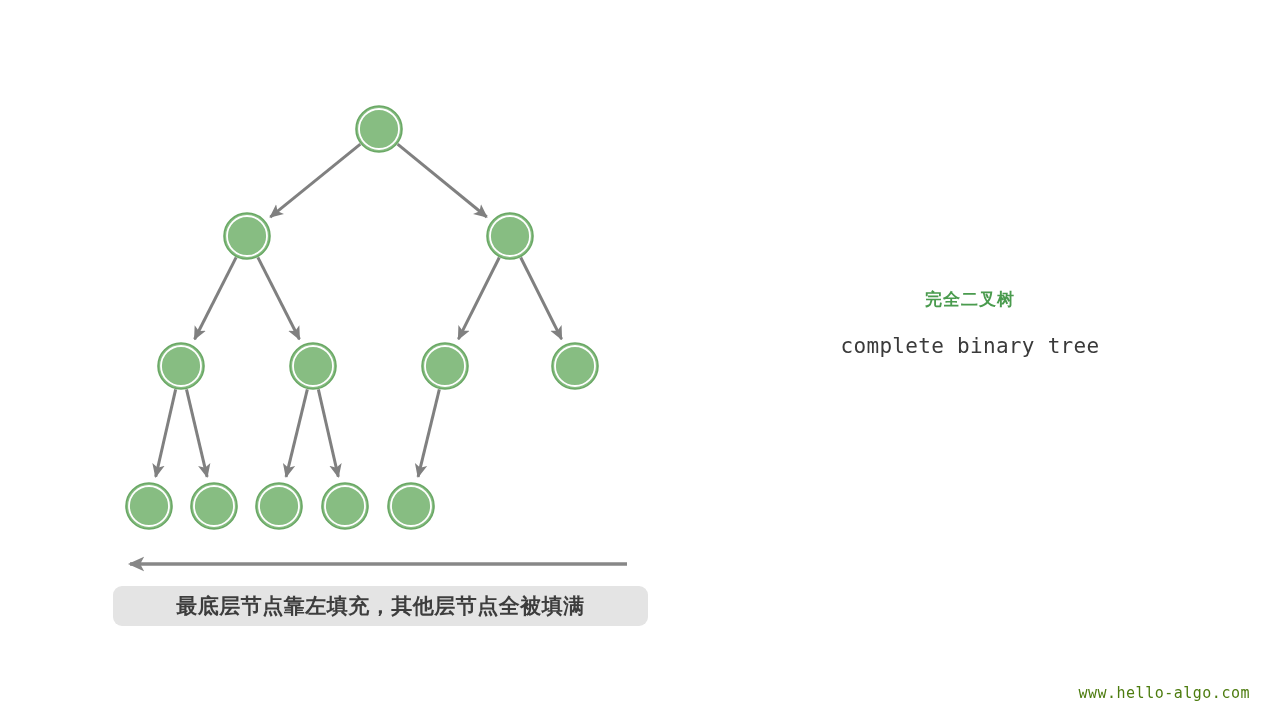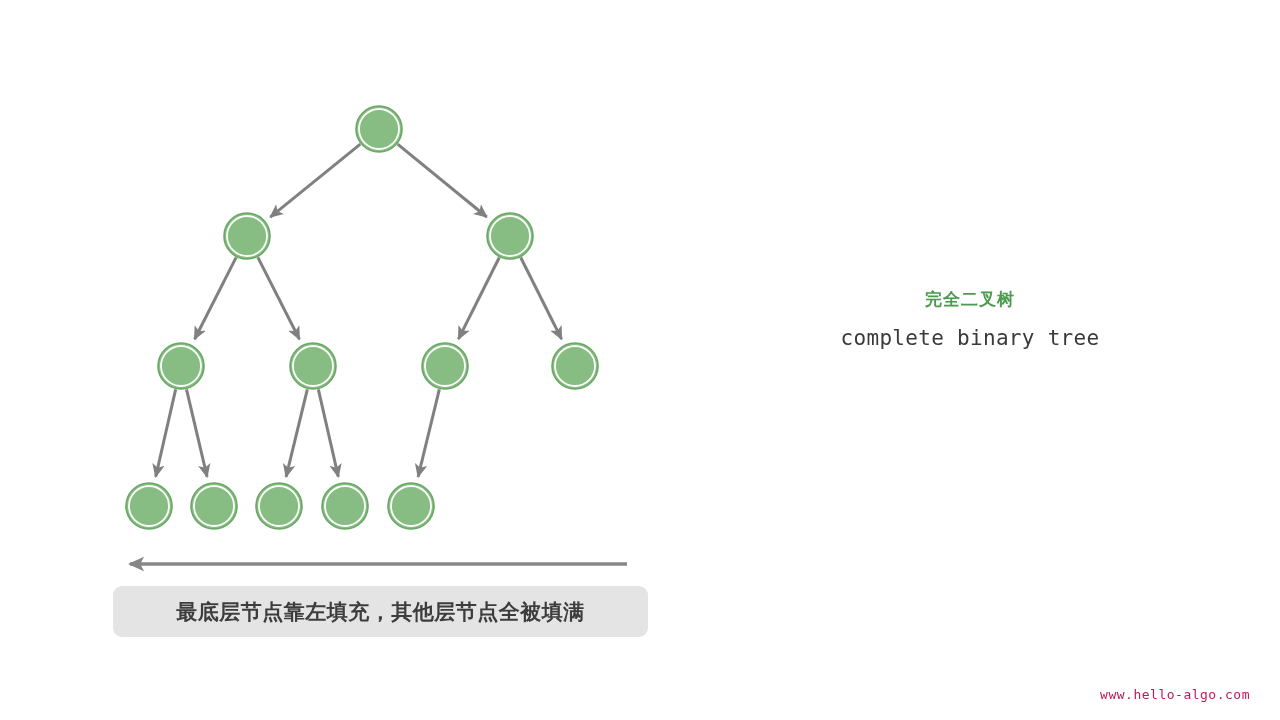--- a/index.html
+++ b/index.html
@@ -30,53 +30,53 @@
   }
   .legend-title {
     font-family: "Liberation Sans", sans-serif;
     font-size: 17px;
     font-weight: bold;
     color: #4a9b4e;
     letter-spacing: 1px;
     line-height: 1.2;
   }
   .legend-sub {
-    margin-top: 16px;
+    margin-top: 24px;
     font-family: "DejaVu Sans Mono", "Liberation Mono", monospace;
     font-size: 21px;
     color: #3a3a3a;
     letter-spacing: 0.3px;
   }
   .caption-box {
     position: absolute;
     left: 113px;
     top: 586px;
     width: 535px;
-    height: 51px;
+    height: 40px;
     background: #e4e4e4;
     border-radius: 9px;
     display: flex;
     align-items: center;
     justify-content: center;
   }
   .caption-text {
     font-family: "Liberation Sans", sans-serif;
     font-size: 21px;
     font-weight: bold;
     color: #3d3d3d;
     letter-spacing: 0.5px;
     white-space: nowrap;
   }
   .watermark {
     position: absolute;
     right: 30px;
     bottom: 18px;
     font-family: "DejaVu Sans Mono", "Liberation Mono", monospace;
-    font-size: 13px;
-    color: #be185d;
+    font-size: 15px;
+    color: #4d7c0f;
     letter-spacing: 0.5px;
   }
 </style>
 </head>
 <body>
 
 <svg id="canvas" viewBox="0 0 1280 720">
   <defs>
     <marker id="arrowhead" markerWidth="5" markerHeight="5" refX="4.2" refY="2.5" orient="auto" markerUnits="strokeWidth">
       <path d="M0,0.4 L4.6,2.5 L0,4.6 L1.1,2.5 Z" fill="#808080"></path>

